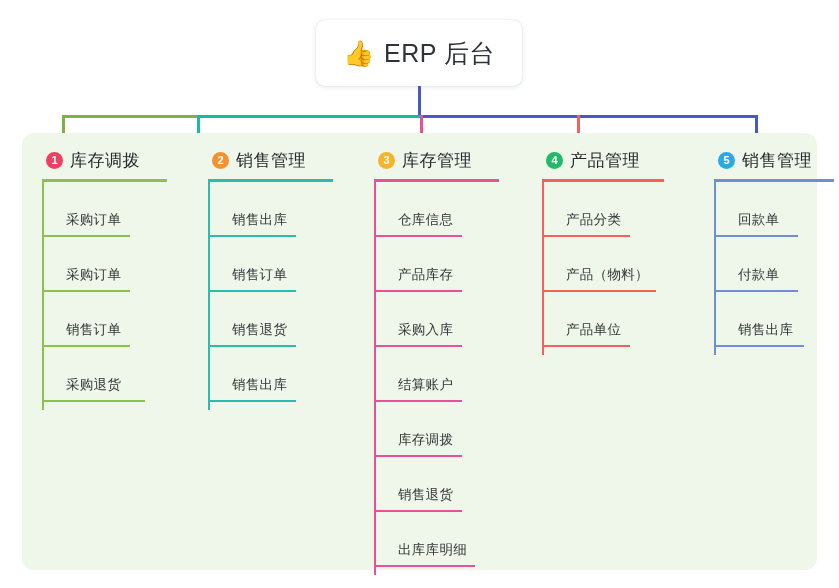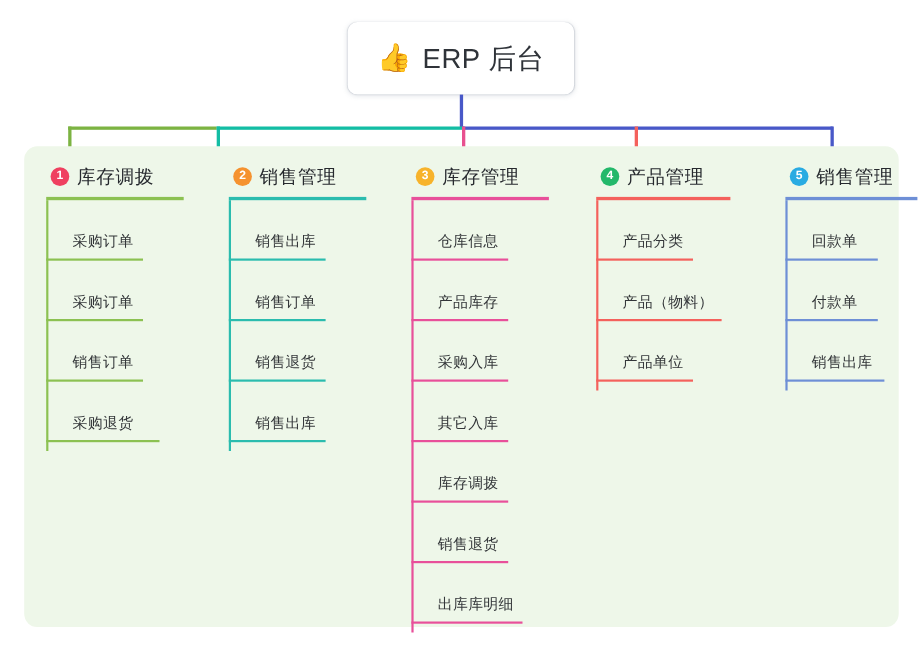--- a/index.html
+++ b/index.html
@@ -234,21 +234,21 @@
         </div>
         <div class="leaf">
           <span class="leaf-label">产品库存</span>
           <div class="leaf-rule" style="width: 88px; background: rgb(232, 80, 154);"></div>
         </div>
         <div class="leaf">
           <span class="leaf-label">采购入库</span>
           <div class="leaf-rule" style="width: 88px; background: rgb(232, 80, 154);"></div>
         </div>
         <div class="leaf">
-          <span class="leaf-label">其它入库</span>
+          <span class="leaf-label">结算账户</span>
           <div class="leaf-rule" style="width: 88px; background: rgb(232, 80, 154);"></div>
         </div>
         <div class="leaf">
           <span class="leaf-label">库存调拨</span>
           <div class="leaf-rule" style="width: 88px; background: rgb(232, 80, 154);"></div>
         </div>
         <div class="leaf">
           <span class="leaf-label">销售退货</span>
           <div class="leaf-rule" style="width: 88px; background: rgb(232, 80, 154);"></div>
         </div>

